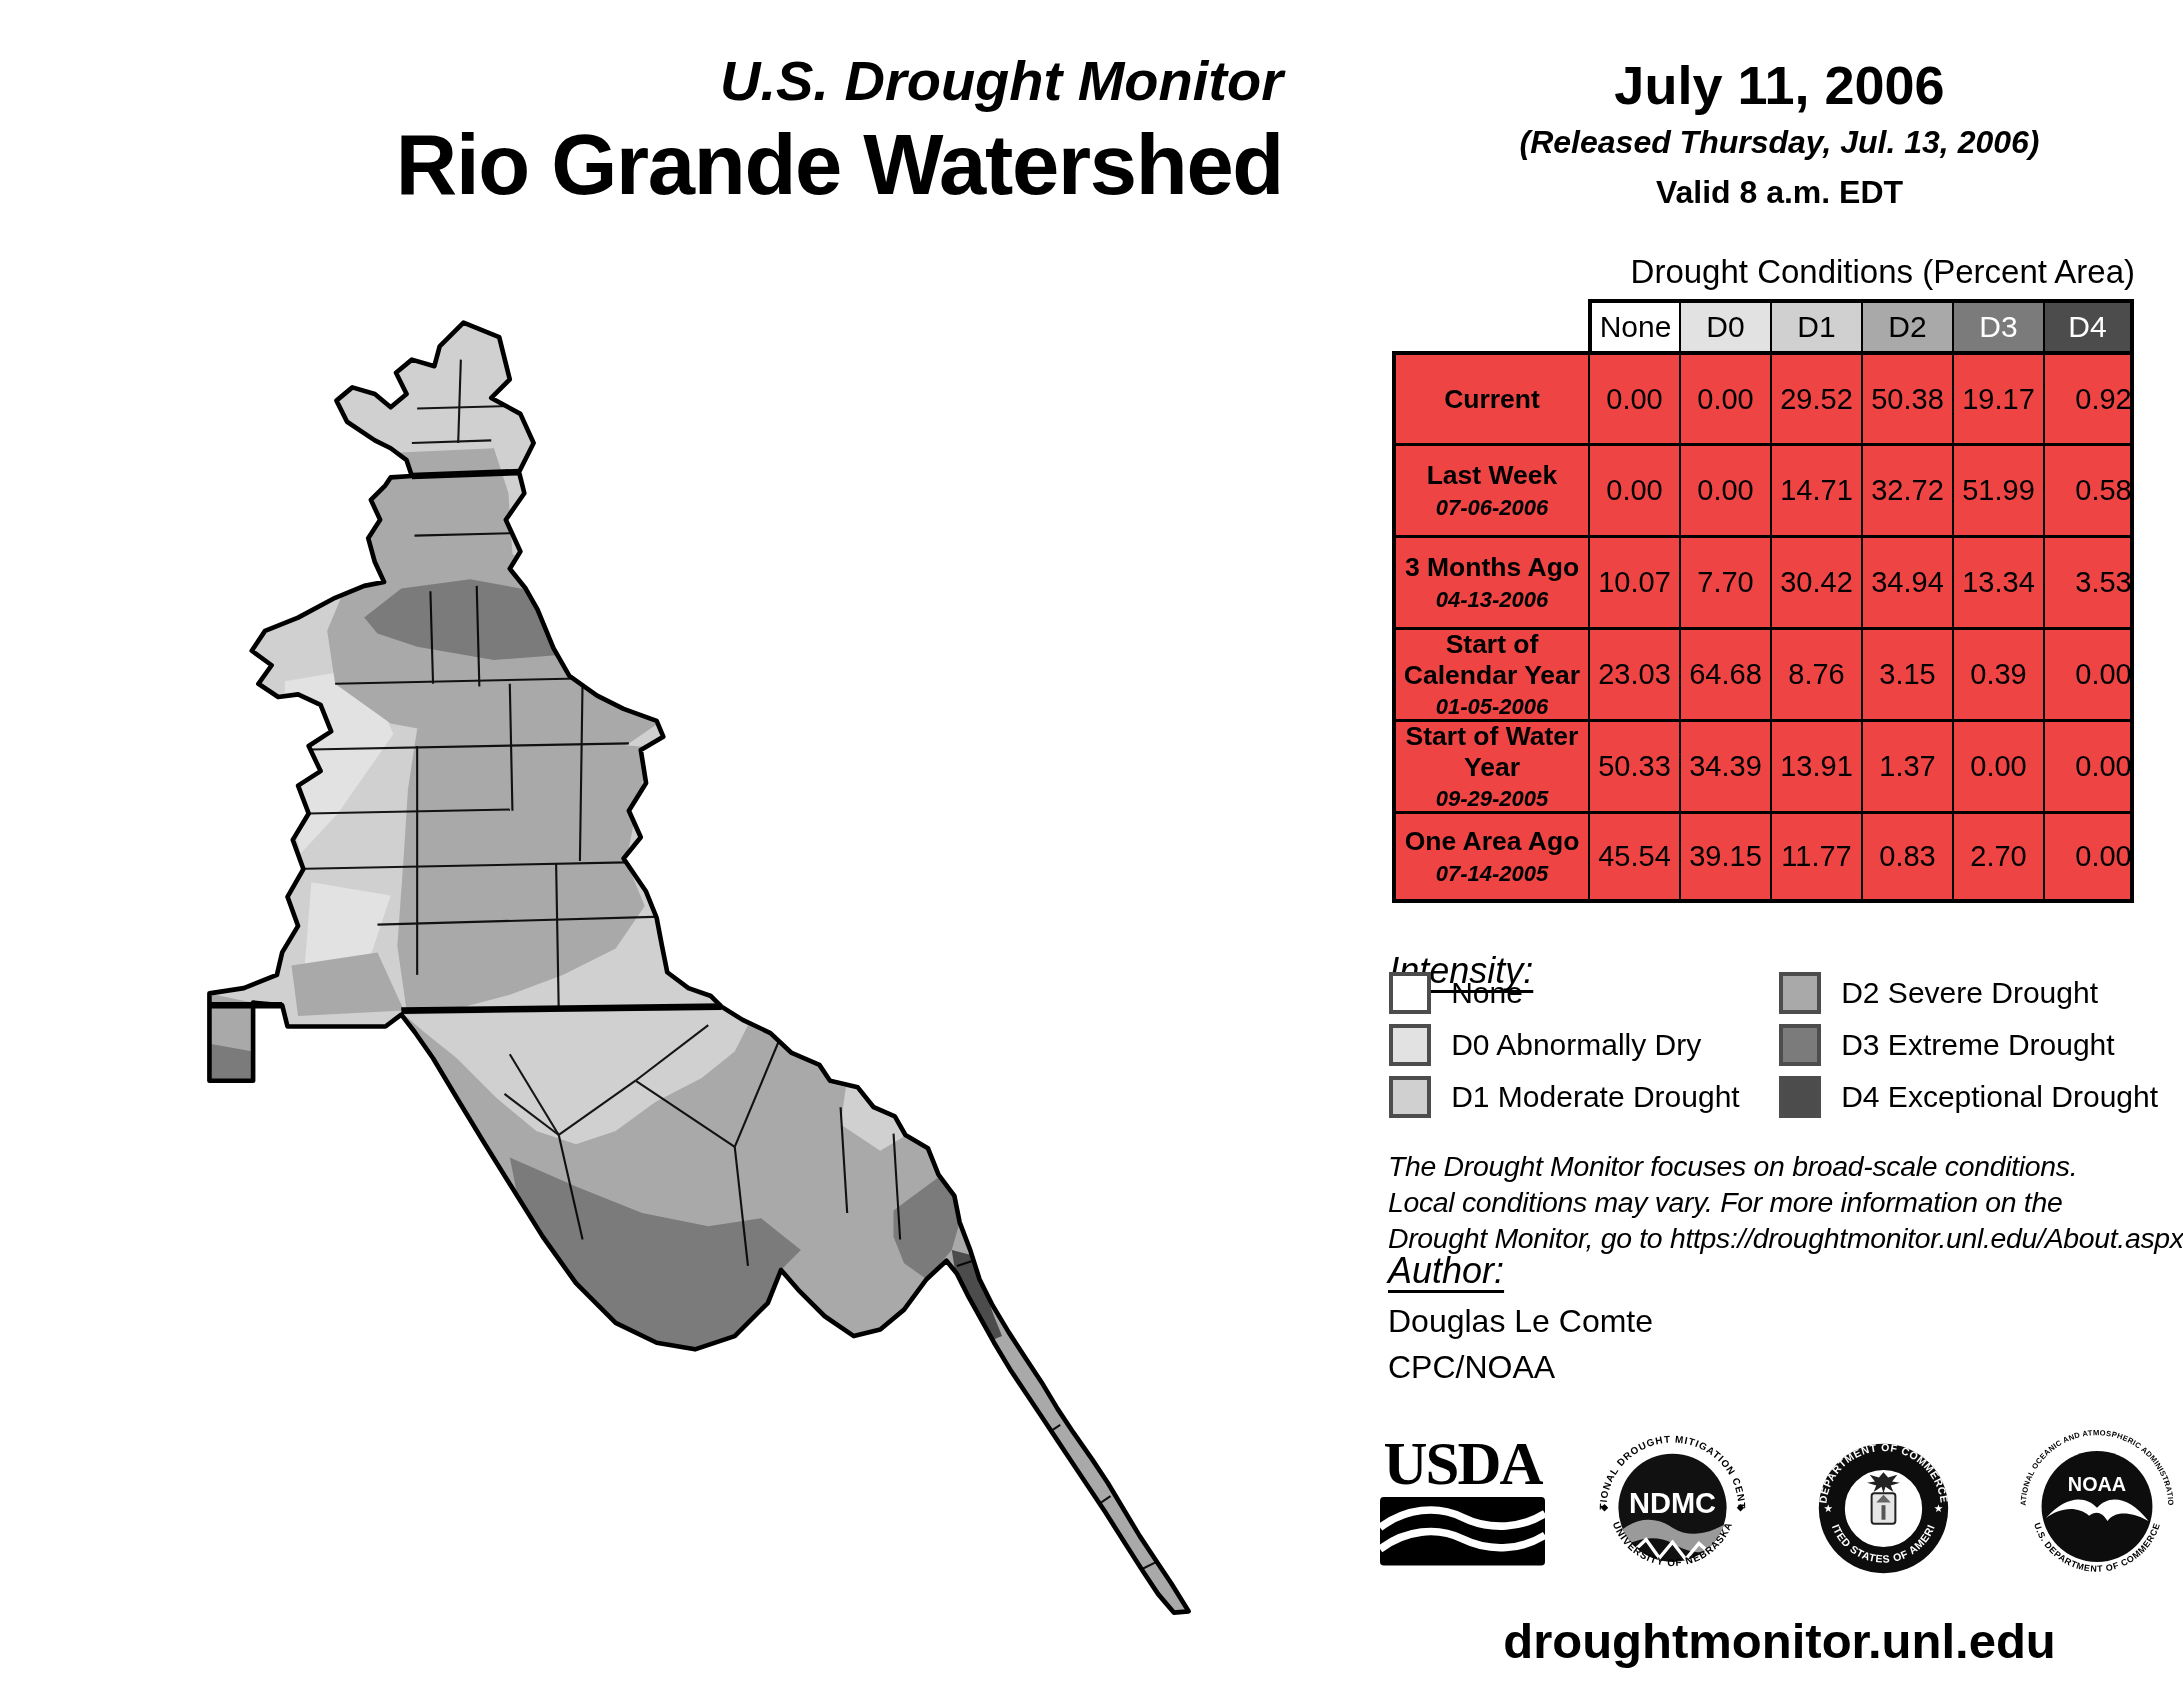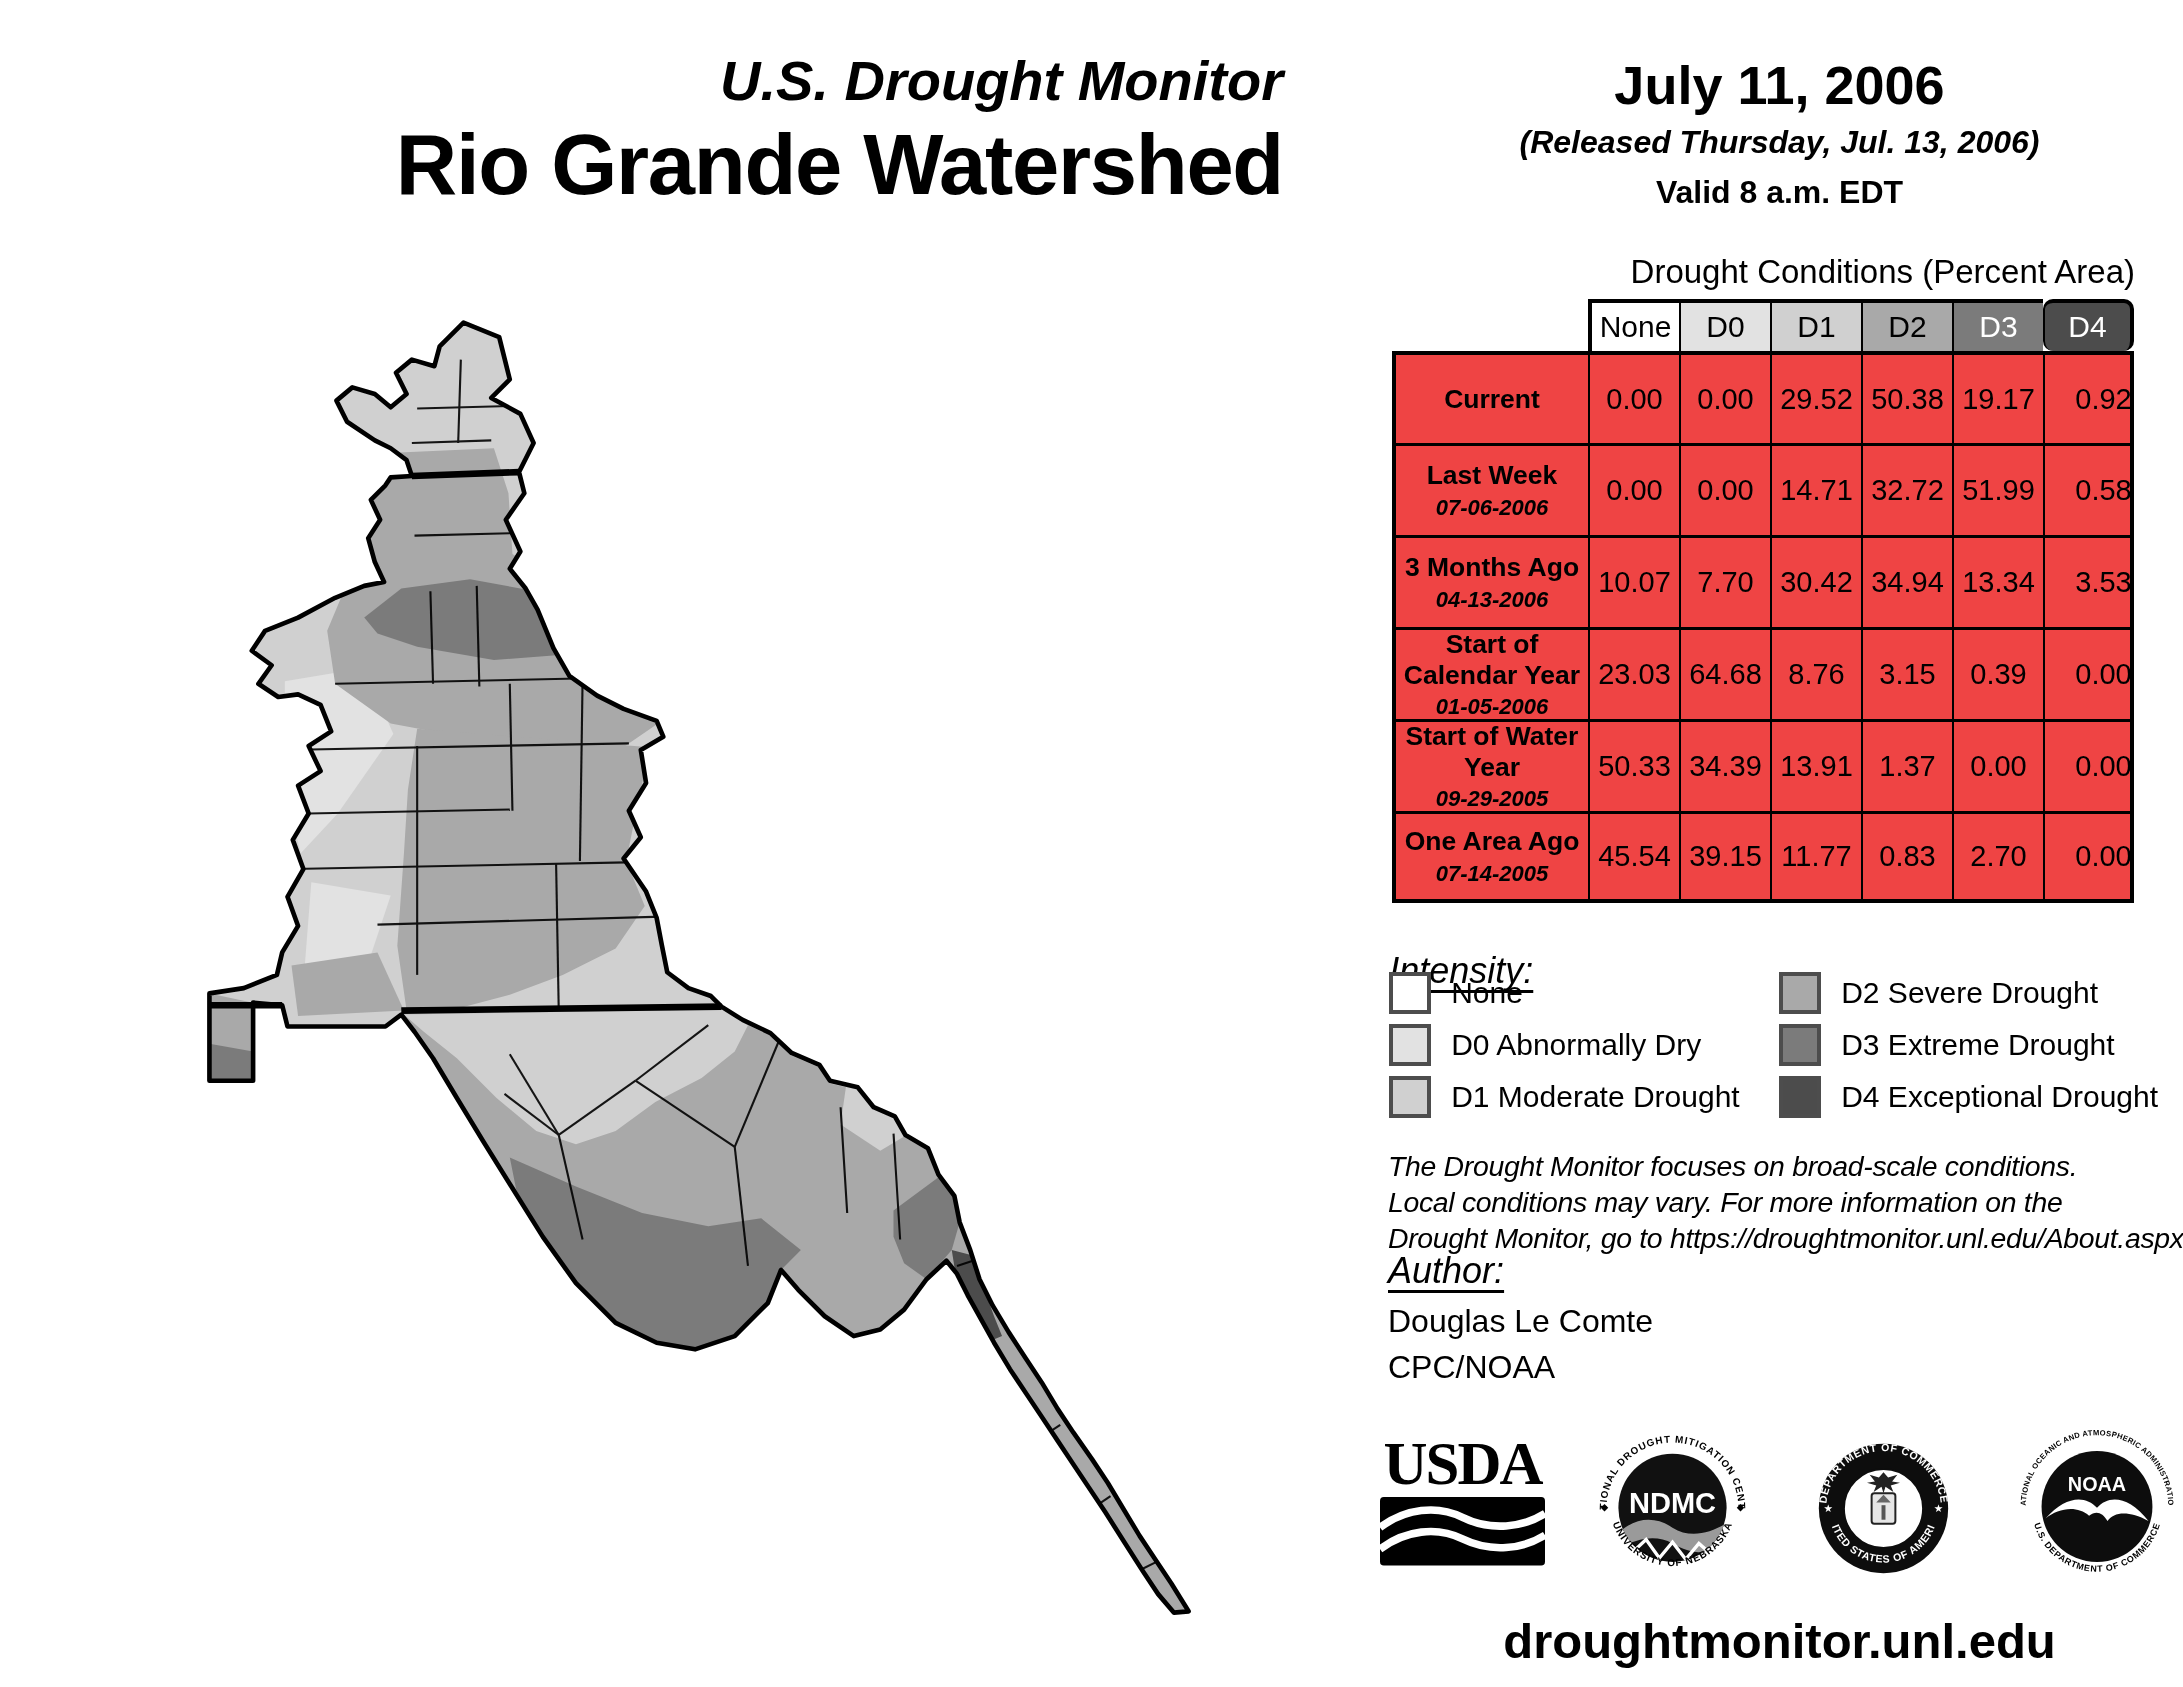--- a/index.html
+++ b/index.html
@@ -34,21 +34,21 @@
   .cell{box-sizing:border-box;display:flex;flex-direction:column;align-items:center;justify-content:center;background:#ef4444;}
   .corner{background:transparent;}
   .hc{font-size:30px;border-top:4.6px solid #000;border-left:2px solid #000;}
   .hc-first{border-left:4.6px solid #000;}
   .hc-last{border-right:4.6px solid #000;}
   .hc-none{background:var(--none);}
   .hc-d0{background:var(--d0);}
   .hc-d1{background:var(--d1);}
   .hc-d2{background:var(--d2);}
   .hc-d3{background:var(--d3);color:#fff;}
-  .hc-d4{background:var(--d4);color:#fff;border-radius:10px;}
+  .hc-d4{background:var(--d4);color:#fff;}
   .rl{border-left:4.6px solid #000;padding:0 5.3px;}
   .bc{border-left:2px solid #000;font-size:29px;}
   .lastc{border-right:4.6px solid #000;padding-left:32px;}
   .rtop{border-top:4.6px solid #000;}
   .rmid{border-top:3.3px solid #000;}
   .rbot{border-bottom:4.6px solid #000;}
   .rl-label{font-size:26.5px;font-weight:bold;text-align:center;line-height:1.15;}
   .rl-date{font-size:22px;font-weight:bold;font-style:italic;margin-top:4px;}
   .rl-date:empty{display:none;}
 

